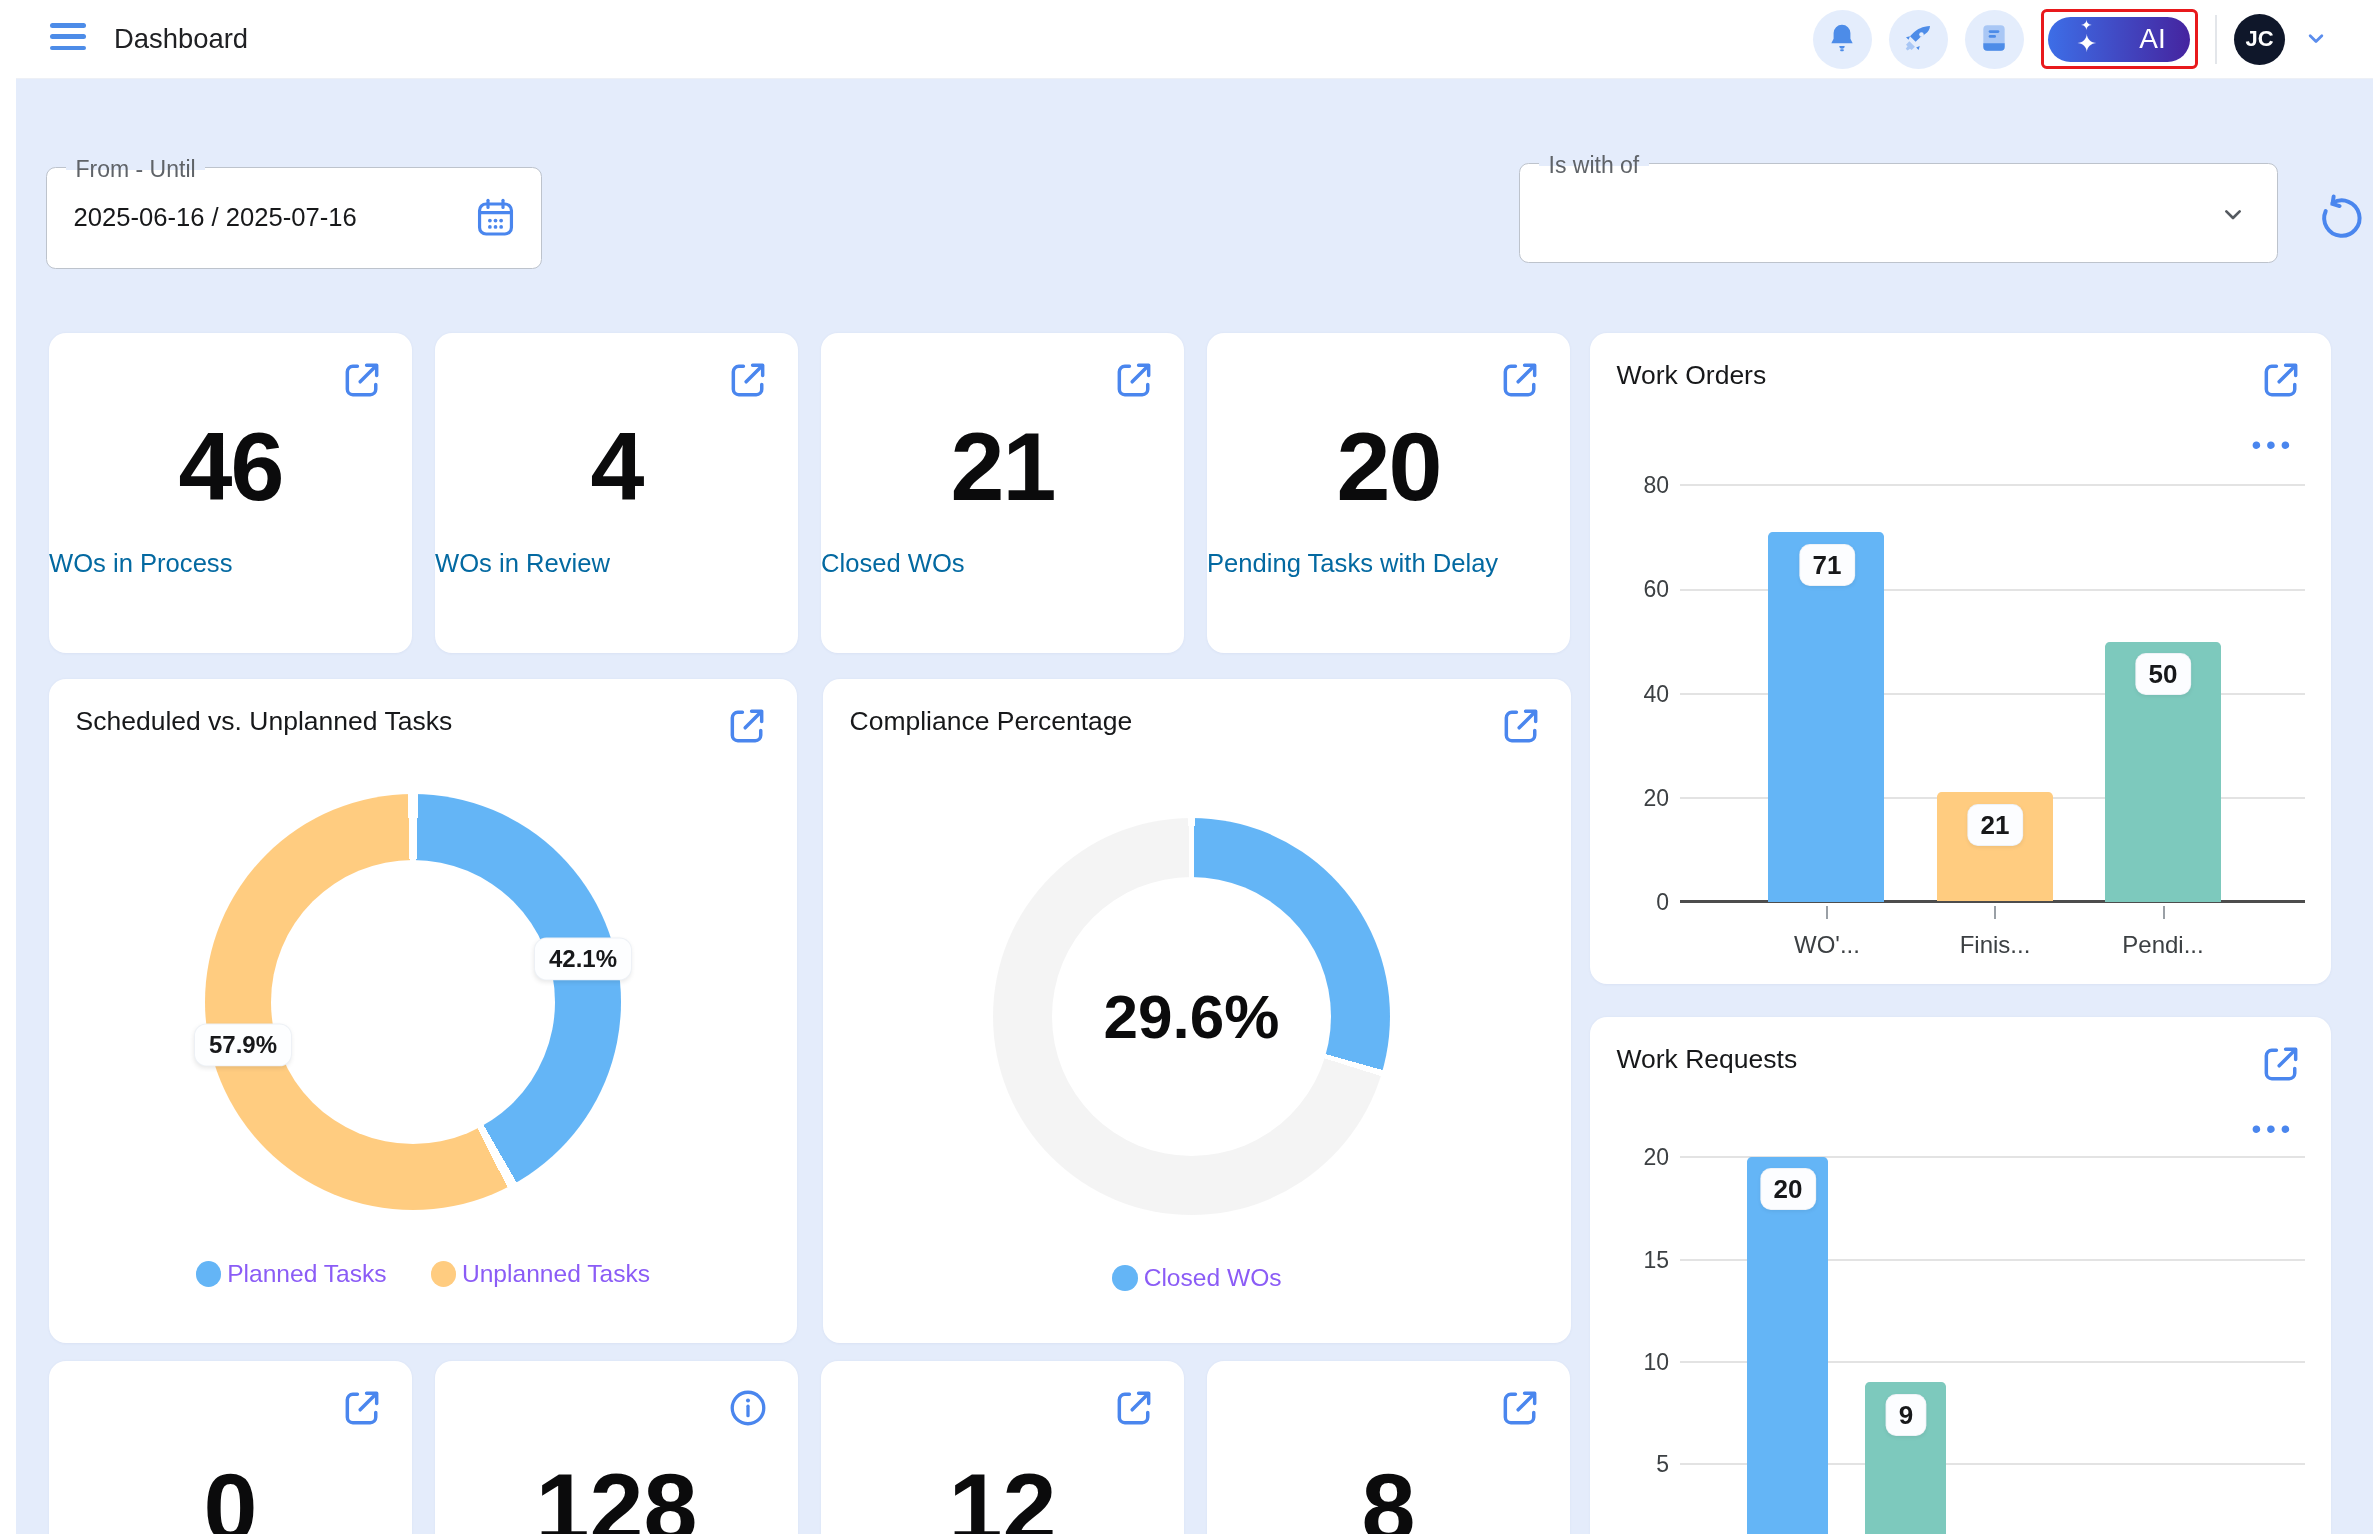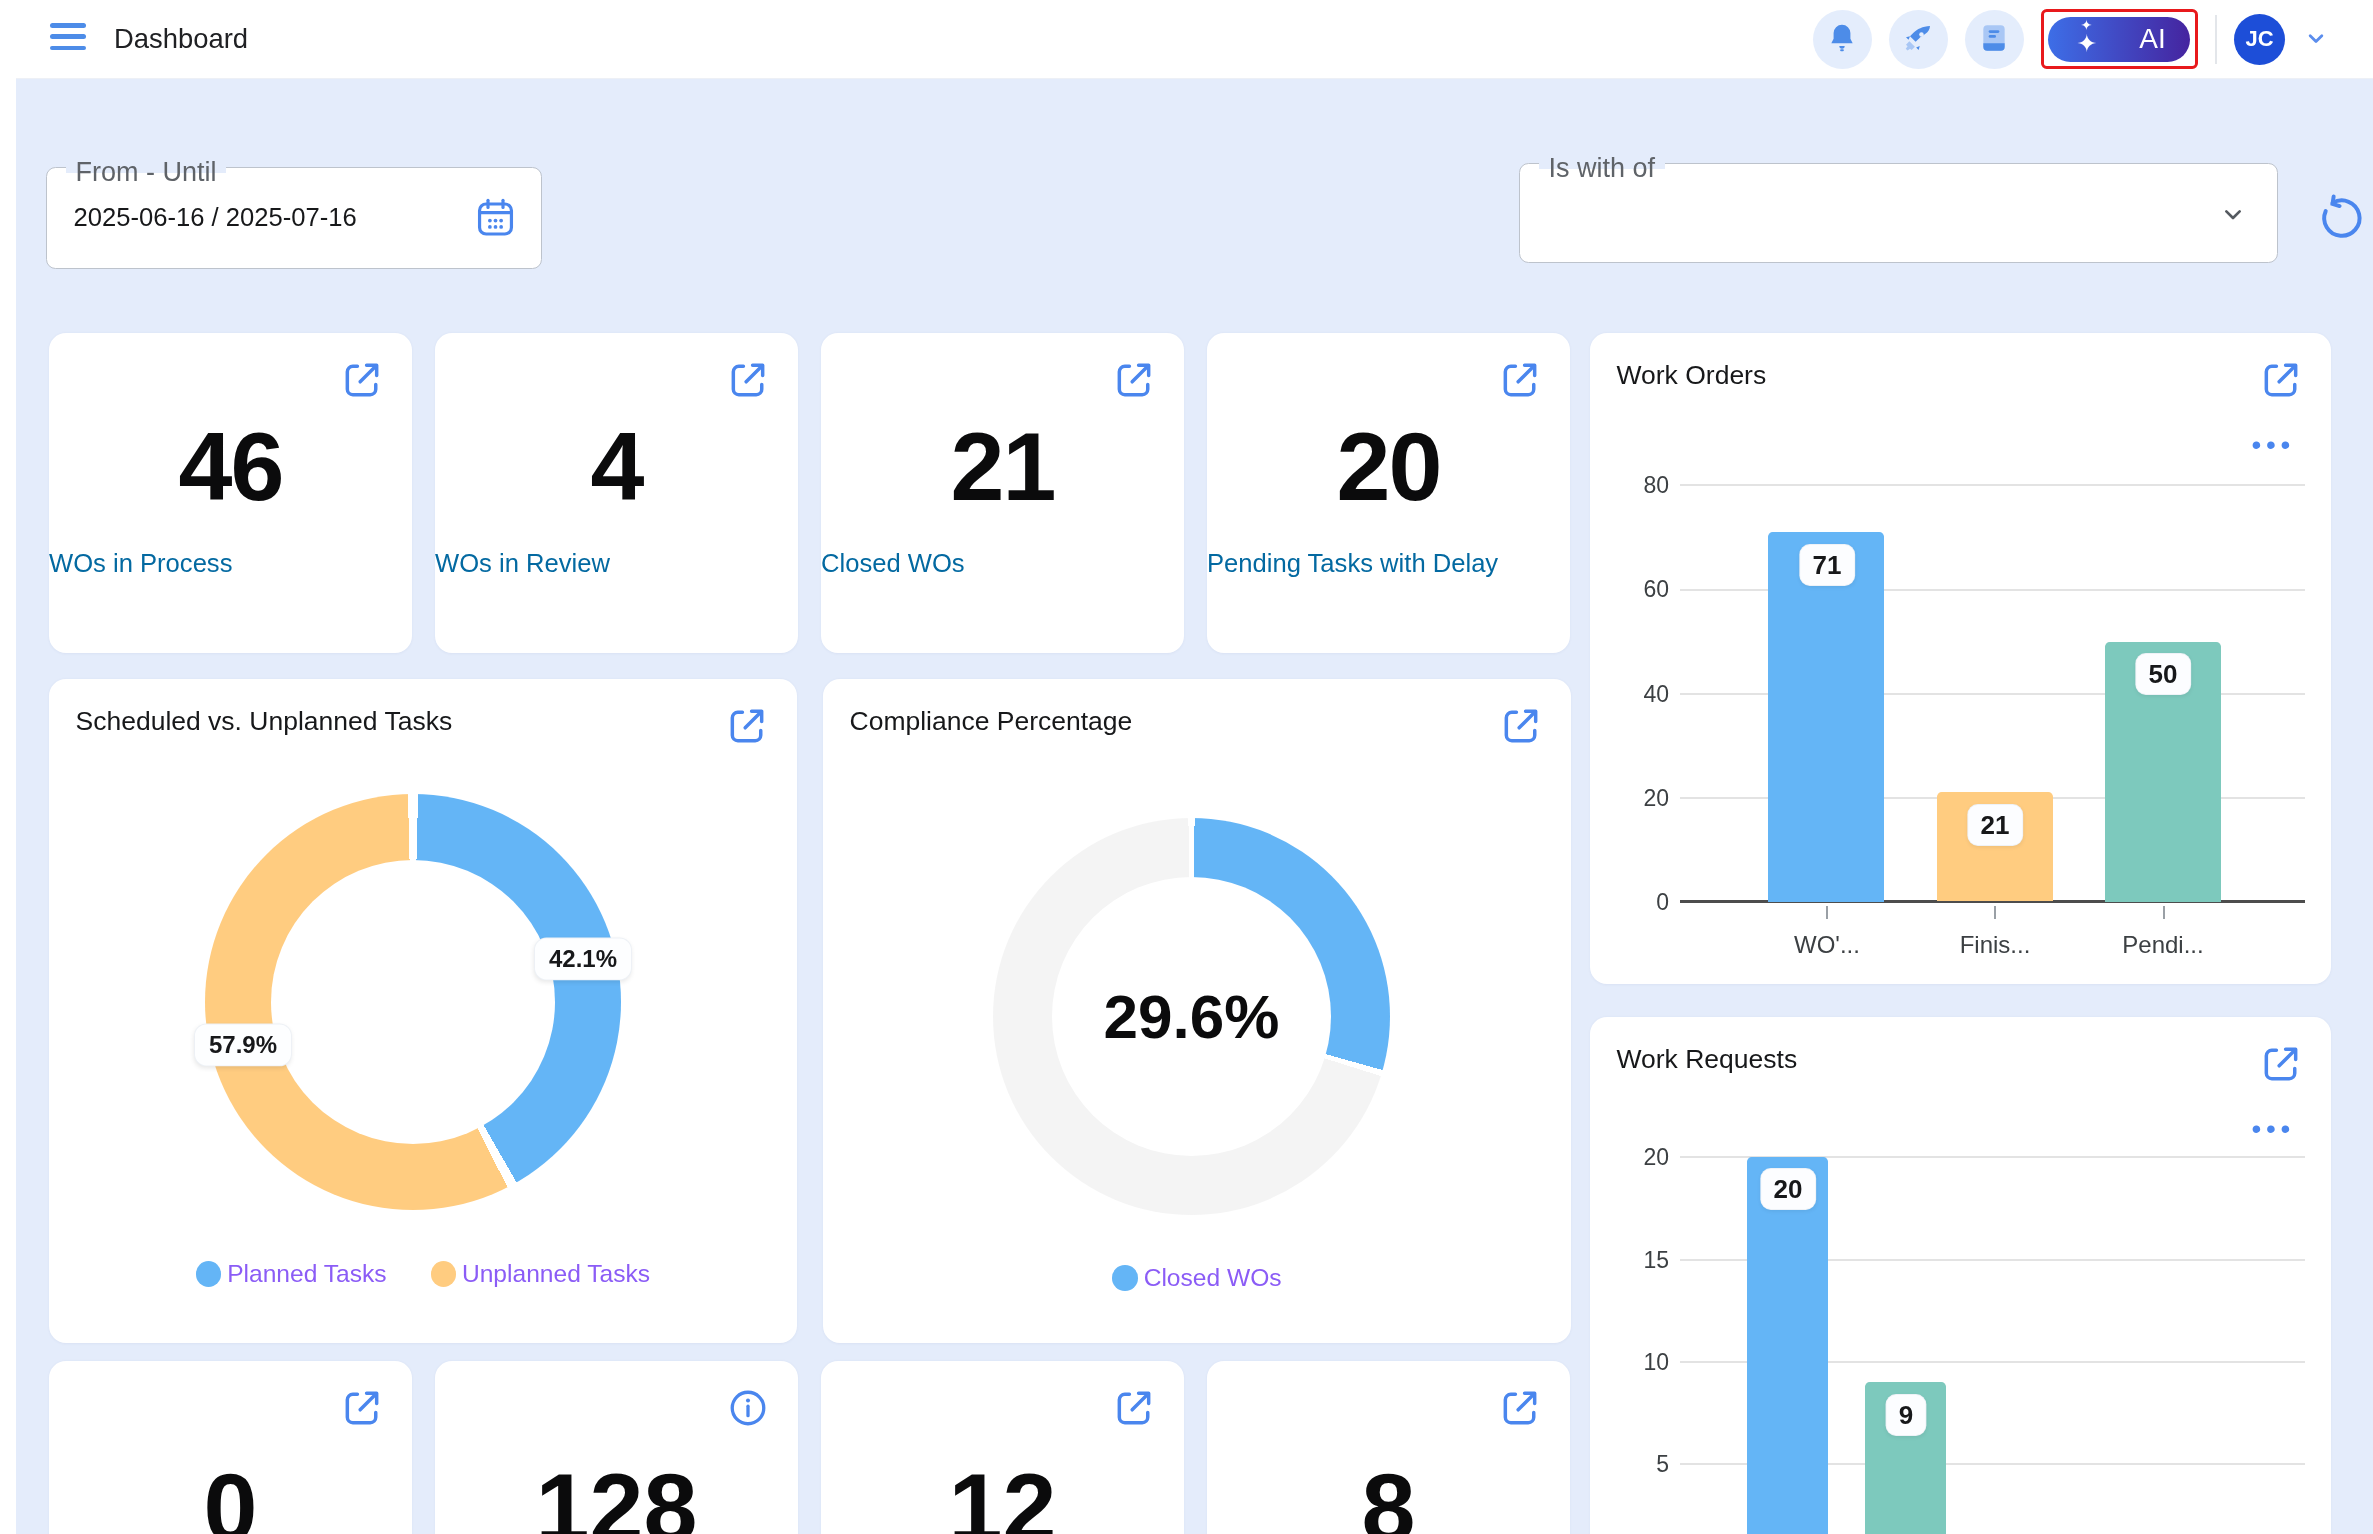--- a/index.html
+++ b/index.html
@@ -11,25 +11,25 @@
   .hamburger{position:absolute;left:34px;top:23px;width:38px;height:32px;cursor:pointer;}
   .hamburger div{width:36px;height:4.7px;border-radius:2.8px;background:#4d8ce8;margin-bottom:6.6px;}
   .page-title{position:absolute;left:98px;top:0;height:78px;display:flex;align-items:center;font-size:27.4px;color:#202124;}
   .topbar-right{position:absolute;right:59px;top:0;height:78px;display:flex;align-items:center;gap:17px;}
   .icon-circle{width:59px;height:59px;border-radius:50%;background:#e4edfc;display:flex;align-items:center;justify-content:center;}
   .ai-outline{border:3.8px solid #e8191c;background:#ffffff;padding:4.7px;border-radius:5.7px;}
   .ai-pill{position:relative;width:142px;height:45px;border-radius:24px;background:linear-gradient(90deg,#3d6ee7 0%,#45249f 100%);display:flex;align-items:center;justify-content:flex-end;padding-right:24.6px;box-sizing:border-box;color:#fff;font-size:28px;}
   .spark-big{position:absolute;left:28px;top:15px;color:#fff;font-size:24.6px;line-height:1;}
   .spark-small{position:absolute;left:32px;top:1.9px;color:#fff;font-size:14px;line-height:1;}
   .tb-divider{width:1.9px;height:49px;background:#e3e6ea;}
-  .avatar{width:51px;height:51px;border-radius:50%;background:#1d4ed8;color:#fff;font-size:22px;font-weight:bold;display:flex;align-items:center;justify-content:center;}
+  .avatar{width:51px;height:51px;border-radius:50%;background:#0f172a;color:#fff;font-size:22px;font-weight:bold;display:flex;align-items:center;justify-content:center;}
 
   
   .outlined-field{position:absolute;background:#ffffff;border:1.9px solid #bdc3cc;border-radius:9.5px;box-sizing:border-box;}
-  .field-label{position:absolute;top:-14px;left:19px;padding:1.9px 9.5px;font-size:27px;color:#5f6368;background:linear-gradient(to bottom,#e4ecfb 52%,#ffffff 52%);line-height:1.2;}
+  .field-label{position:absolute;top:-14px;left:19px;padding:1.9px 9.5px;font-size:23px;color:#5f6368;background:linear-gradient(to bottom,#e4ecfb 52%,#ffffff 52%);line-height:1.2;}
   .date-field{left:30px;top:167px;width:496px;height:102px;}
   .date-value{position:absolute;left:26.5px;top:0;height:98px;display:flex;align-items:center;font-size:25.6px;color:#17181a;}
   .cal-btn{position:absolute;right:23px;top:26.5px;width:45px;height:45px;cursor:pointer;}
   .part-field{left:1503px;top:163px;width:759px;height:100px;}
   .select-chevron{position:absolute;right:28px;top:34px;}
   .refresh-btn{position:absolute;left:2296px;top:193px;width:53px;height:53px;cursor:pointer;}
 
   
   .card{position:absolute;background:#ffffff;border-radius:17px;box-shadow:0 0.9px 2.8px rgba(30,60,120,.05);}
   .ext-icon{position:absolute;top:24.6px;right:28px;width:44px;height:44px;cursor:pointer;}

